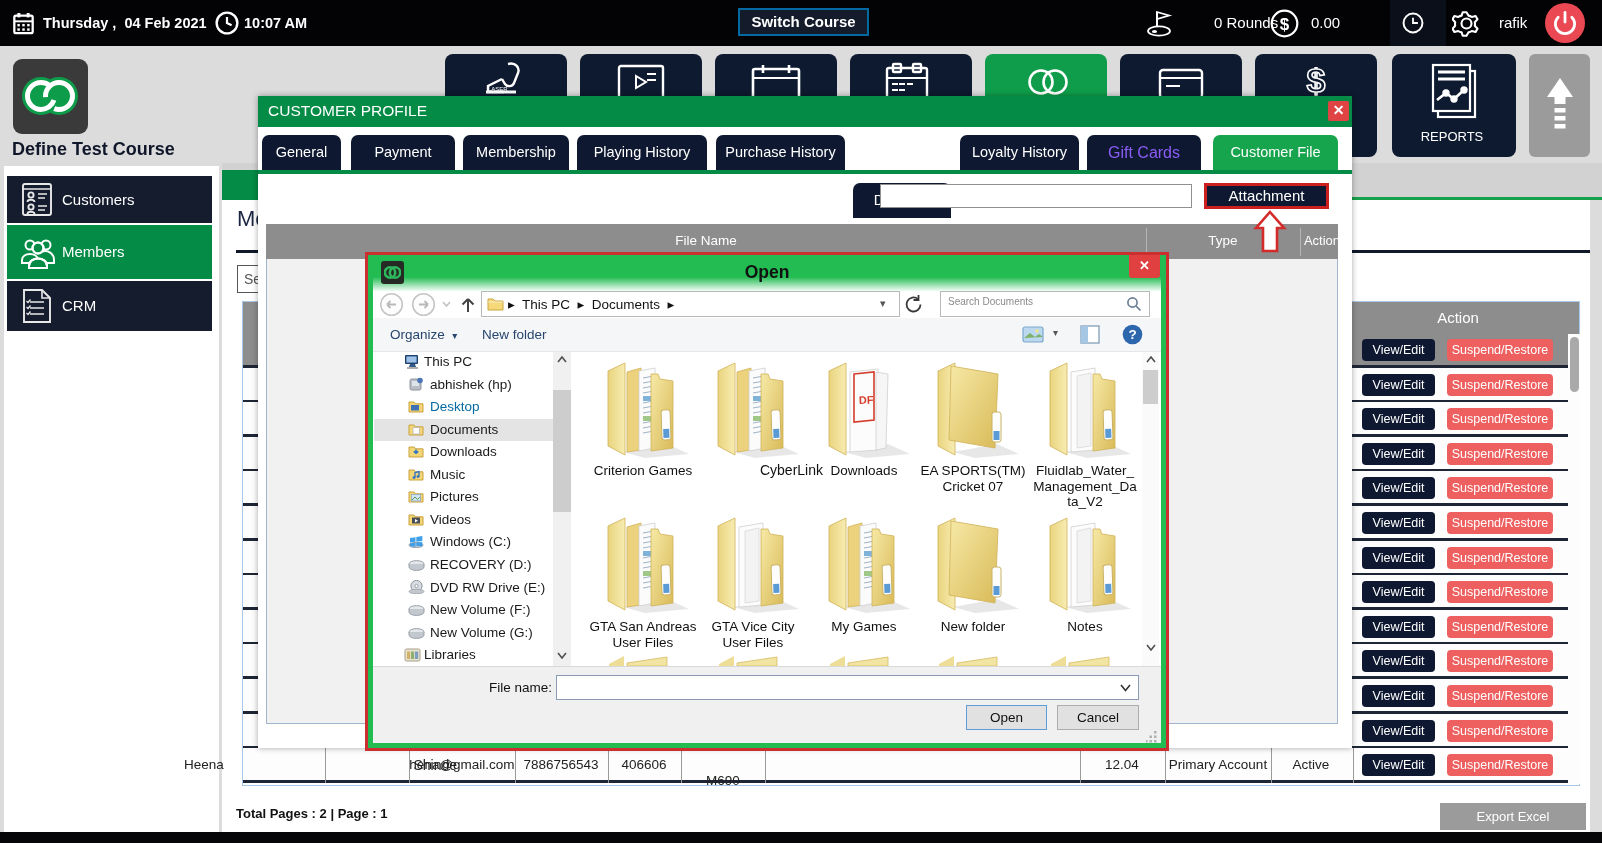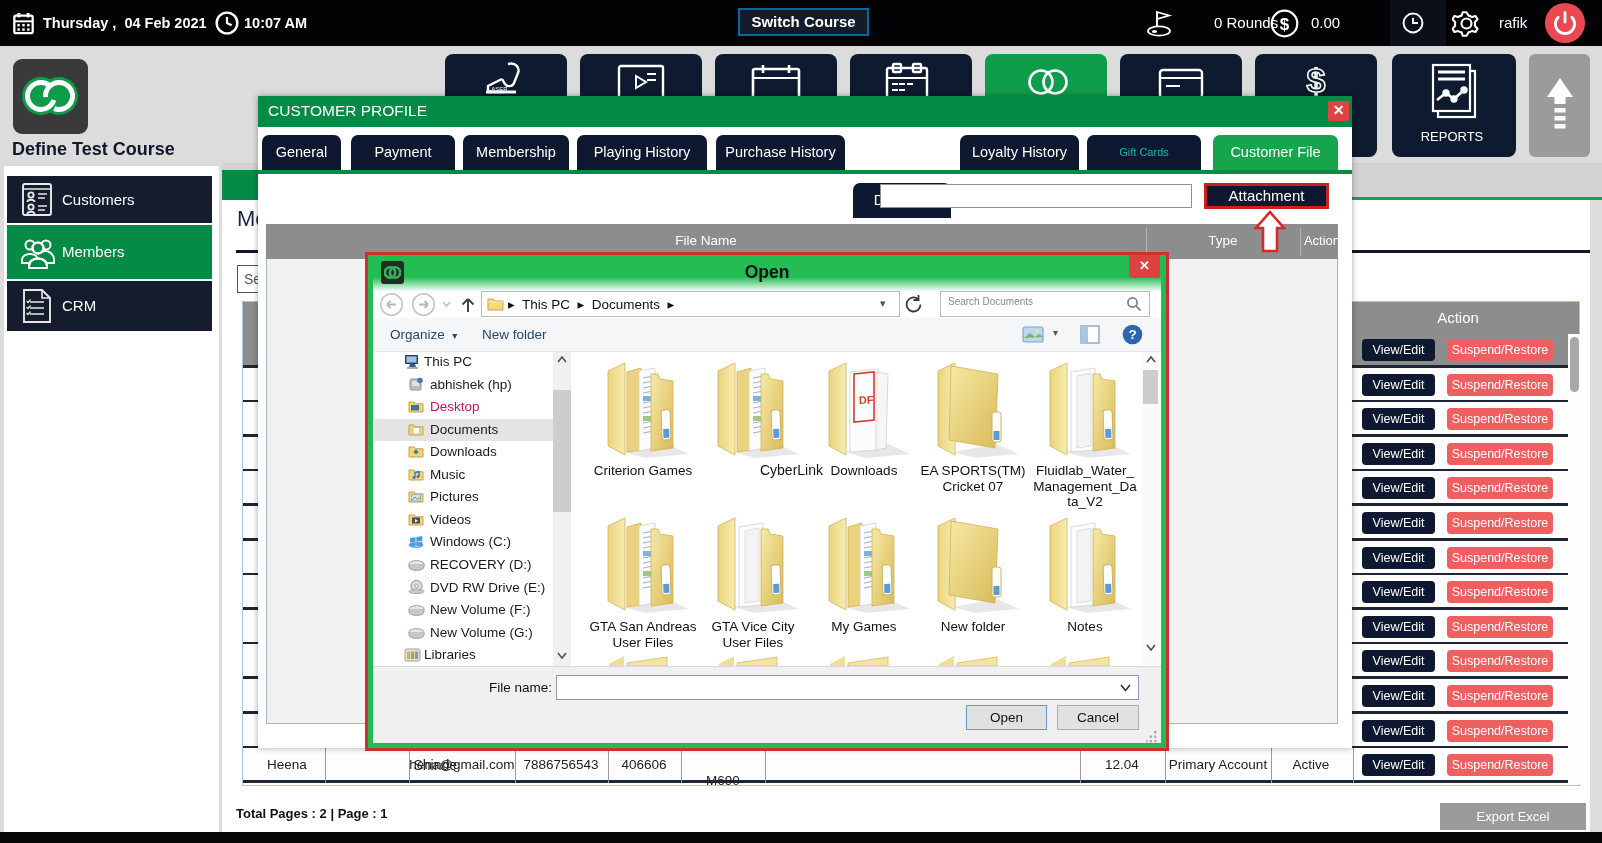--- a/index.html
+++ b/index.html
@@ -245,21 +245,21 @@
 <div class="abs" style="left:325px;top:748px;width:1px;height:35px;background:#9a9a9a;"></div>
 <div class="abs" style="left:409px;top:748px;width:1px;height:35px;background:#9a9a9a;"></div>
 <div class="abs" style="left:515px;top:748px;width:1px;height:35px;background:#9a9a9a;"></div>
 <div class="abs" style="left:608px;top:748px;width:1px;height:35px;background:#9a9a9a;"></div>
 <div class="abs" style="left:681px;top:748px;width:1px;height:35px;background:#9a9a9a;"></div>
 <div class="abs" style="left:765px;top:748px;width:1px;height:35px;background:#9a9a9a;"></div>
 <div class="abs" style="left:1080px;top:748px;width:1px;height:35px;background:#9a9a9a;"></div>
 <div class="abs" style="left:1165px;top:748px;width:1px;height:35px;background:#9a9a9a;"></div>
 <div class="abs" style="left:1271px;top:748px;width:1px;height:35px;background:#9a9a9a;"></div>
 <div class="abs" style="left:1353px;top:748px;width:1px;height:35px;background:#9a9a9a;"></div>
-<div class="abs" style="left:197px;top:757px;width:180px;text-align:center;font-size:13.5px;color:#222;">Heena</div>
+<div class="abs" style="left:184px;top:757px;width:180px;font-size:13.5px;color:#222;">Heena</div>
 <div class="abs" style="left:277px;top:757px;width:180px;text-align:right;font-size:14px;color:#222;">Shinde</div>
 <div class="abs" style="left:372px;top:757px;width:180px;text-align:center;font-size:13.5px;color:#222;">hena@gmail.com</div>
 <div class="abs" style="left:471px;top:757px;width:180px;text-align:center;font-size:13.5px;color:#222;">7886756543</div>
 <div class="abs" style="left:554px;top:757px;width:180px;text-align:center;font-size:13.5px;color:#222;">406606</div>
 <div class="abs" style="left:633px;top:757px;width:180px;text-align:center;font-size:13.5px;color:#222;margin-top:16px;">M690</div>
 <div class="abs" style="left:1032px;top:757px;width:180px;text-align:center;font-size:13.5px;color:#222;">12.04</div>
 <div class="abs" style="left:1128px;top:757px;width:180px;text-align:center;font-size:13.5px;color:#222;">Primary Account</div>
 <div class="abs" style="left:1221px;top:757px;width:180px;text-align:center;font-size:13.5px;color:#222;">Active</div>
 <div class="abs" style="left:1568px;top:334px;width:12px;height:450px;background:#fdfdfd;"></div>
 <div class="abs" style="left:1570px;top:337px;width:9px;height:55px;background:#a9a9a9;border-radius:5px;"></div>
@@ -274,21 +274,21 @@
 <div class="abs" style="left:1328px;top:101px;width:21px;height:20px;background:#e04343;border-radius:2px;color:#fff;font-size:14px;font-weight:bold;text-align:center;line-height:19px;">✕</div>
 
 <div class="abs" style="left:258px;top:170px;width:1094px;height:4px;background:#048c46;"></div>
 <div class="abs" style="left:262px;top:135px;width:79px;height:35px;background:#0e1830;border-radius:7px 7px 0 0;color:#fff;font-size:14.5px;text-align:center;line-height:35px;">General</div>
 <div class="abs" style="left:351px;top:135px;width:104px;height:35px;background:#0e1830;border-radius:7px 7px 0 0;color:#fff;font-size:14.5px;text-align:center;line-height:35px;">Payment</div>
 <div class="abs" style="left:463px;top:135px;width:106px;height:35px;background:#0e1830;border-radius:7px 7px 0 0;color:#fff;font-size:14.5px;text-align:center;line-height:35px;">Membership</div>
 <div class="abs" style="left:577px;top:135px;width:130px;height:35px;background:#0e1830;border-radius:7px 7px 0 0;color:#fff;font-size:14.5px;text-align:center;line-height:35px;">Playing History</div>
 <div class="abs" style="left:716px;top:135px;width:129px;height:35px;background:#0e1830;border-radius:7px 7px 0 0;color:#fff;font-size:14.5px;text-align:center;line-height:35px;">Purchase History</div>
 <div class="abs" style="left:853px;top:135px;width:98px;height:35px;background:#0e1830;border-radius:7px 7px 0 0;color:#fff;font-size:14.5px;text-align:center;line-height:35px;margin-top:48px;">Discount</div>
 <div class="abs" style="left:960px;top:135px;width:119px;height:35px;background:#0e1830;border-radius:7px 7px 0 0;color:#fff;font-size:14.5px;text-align:center;line-height:35px;">Loyalty History</div>
-<div class="abs" style="left:1087px;top:135px;width:114px;height:35px;background:#0e1830;border-radius:7px 7px 0 0;color:#14b8a6;font-size:11px;text-align:center;line-height:35px;">Gift Cards</div>
+<div class="abs" style="left:1087px;top:135px;width:114px;height:35px;background:#0e1830;border-radius:7px 7px 0 0;color:#8b5cf6;font-size:16px;text-align:center;line-height:35px;">Gift Cards</div>
 <div class="abs" style="left:1213px;top:135px;width:125px;height:35px;background:#16a44c;border-radius:7px 7px 0 0;color:#fff;font-size:14.5px;text-align:center;line-height:35px;">Customer File</div>
 
 <div class="abs" style="left:880px;top:184px;width:312px;height:24px;background:#fff;border:1px solid #909090;"></div>
 <div class="abs" style="left:1204px;top:183px;width:125px;height:26px;background:#0e1830;border:3px solid #cc1f1f;color:#fff;font-size:15px;text-align:center;line-height:20px;">Attachment</div>
 <svg class="abs" style="left:1250px;top:210px;z-index:6;" width="40" height="44" viewBox="0 0 40 44">
   <path d="M20 2 L34 18 H27 V41 H13 V18 H6 Z" fill="#fff" stroke="#d42a2a" stroke-width="2.6" stroke-linejoin="miter"></path>
 </svg>
 
 <div class="abs" style="left:266px;top:224px;width:1072px;height:500px;background:#f1f1f1;border:1px solid #9fb6cc;"></div>
 <div class="abs" style="left:266px;top:224px;width:1072px;height:35px;background:#8d8d8d;"></div>
@@ -362,21 +362,21 @@
 <div class="abs" style="left:408px;top:377px;"><svg width="16" height="15" viewBox="0 0 16 15">
       <rect x="2" y="2" width="11" height="11" rx="1.5" fill="#b9bec6" stroke="#8f949c" stroke-width="1"></rect>
       <rect x="4" y="4" width="7" height="5" fill="#dfe4ea"></rect>
       <circle cx="12" cy="3.5" r="2.8" fill="#4a76b8"></circle>
     </svg></div>
 <div class="abs" style="left:430px;top:377px;font-size:13.5px;color:#1a1a1a;">abhishek (hp)</div>
 <div class="abs" style="left:408px;top:399px;"><svg width="16" height="14" viewBox="0 0 16 14">
       <path d="M1 3 h5 l1.6 1.8 h7.4 v8.2 h-14 Z" fill="#f3d676" stroke="#c8a23e" stroke-width="1"></path>
       <rect x="3" y="6" width="8" height="5.5" fill="#3f6fb5"></rect>
     </svg></div>
-<div class="abs" style="left:430px;top:399px;font-size:13.5px;color:#be185d;">Desktop</div>
+<div class="abs" style="left:430px;top:399px;font-size:13.5px;color:#0369a1;">Desktop</div>
 <div class="abs" style="left:374px;top:419px;width:179px;height:22px;background:#e4e4e4;"></div>
 <div class="abs" style="left:408px;top:422px;"><svg width="16" height="14" viewBox="0 0 16 14">
       <path d="M1 3 h5 l1.6 1.8 h7.4 v8.2 h-14 Z" fill="#f3d676" stroke="#c8a23e" stroke-width="1"></path>
       <rect x="5" y="5.6" width="6.5" height="6.4" fill="#fdfdfd" stroke="#b9b9b9" stroke-width=".8"></rect>
     </svg></div>
 <div class="abs" style="left:430px;top:422px;font-size:13.5px;color:#1a1a1a;">Documents</div>
 <div class="abs" style="left:408px;top:444px;"><svg width="16" height="14" viewBox="0 0 16 14">
       <path d="M1 3 h5 l1.6 1.8 h7.4 v8.2 h-14 Z" fill="#f3d676" stroke="#c8a23e" stroke-width="1"></path>
       <path d="M8 5.5 v4 M8 9.5 l-2.2 -2.2 M8 9.5 l2.2 -2.2" stroke="#2e72c8" stroke-width="1.6" fill="none"></path>
     </svg></div>

